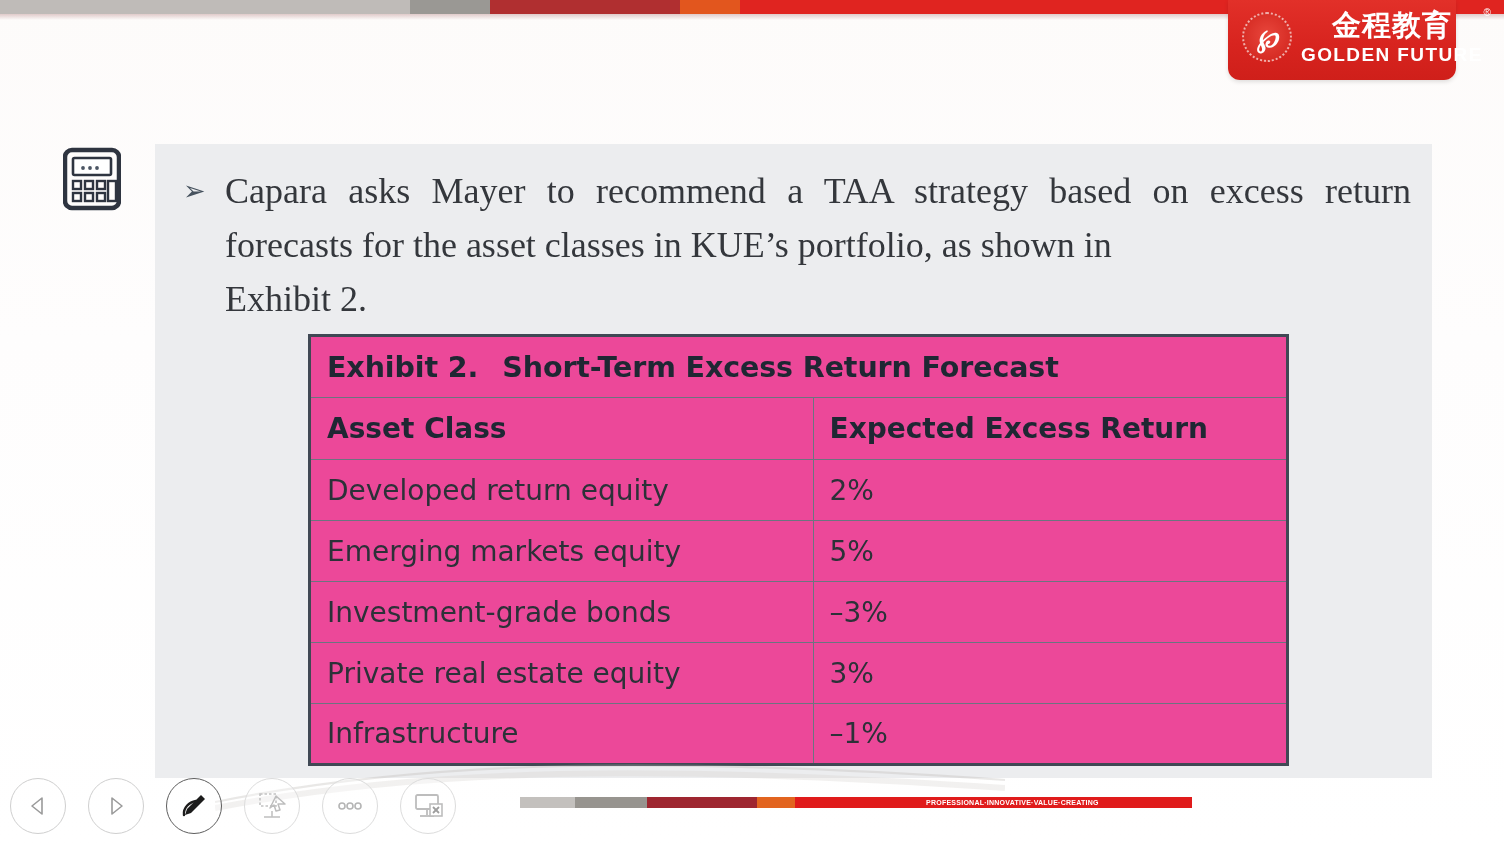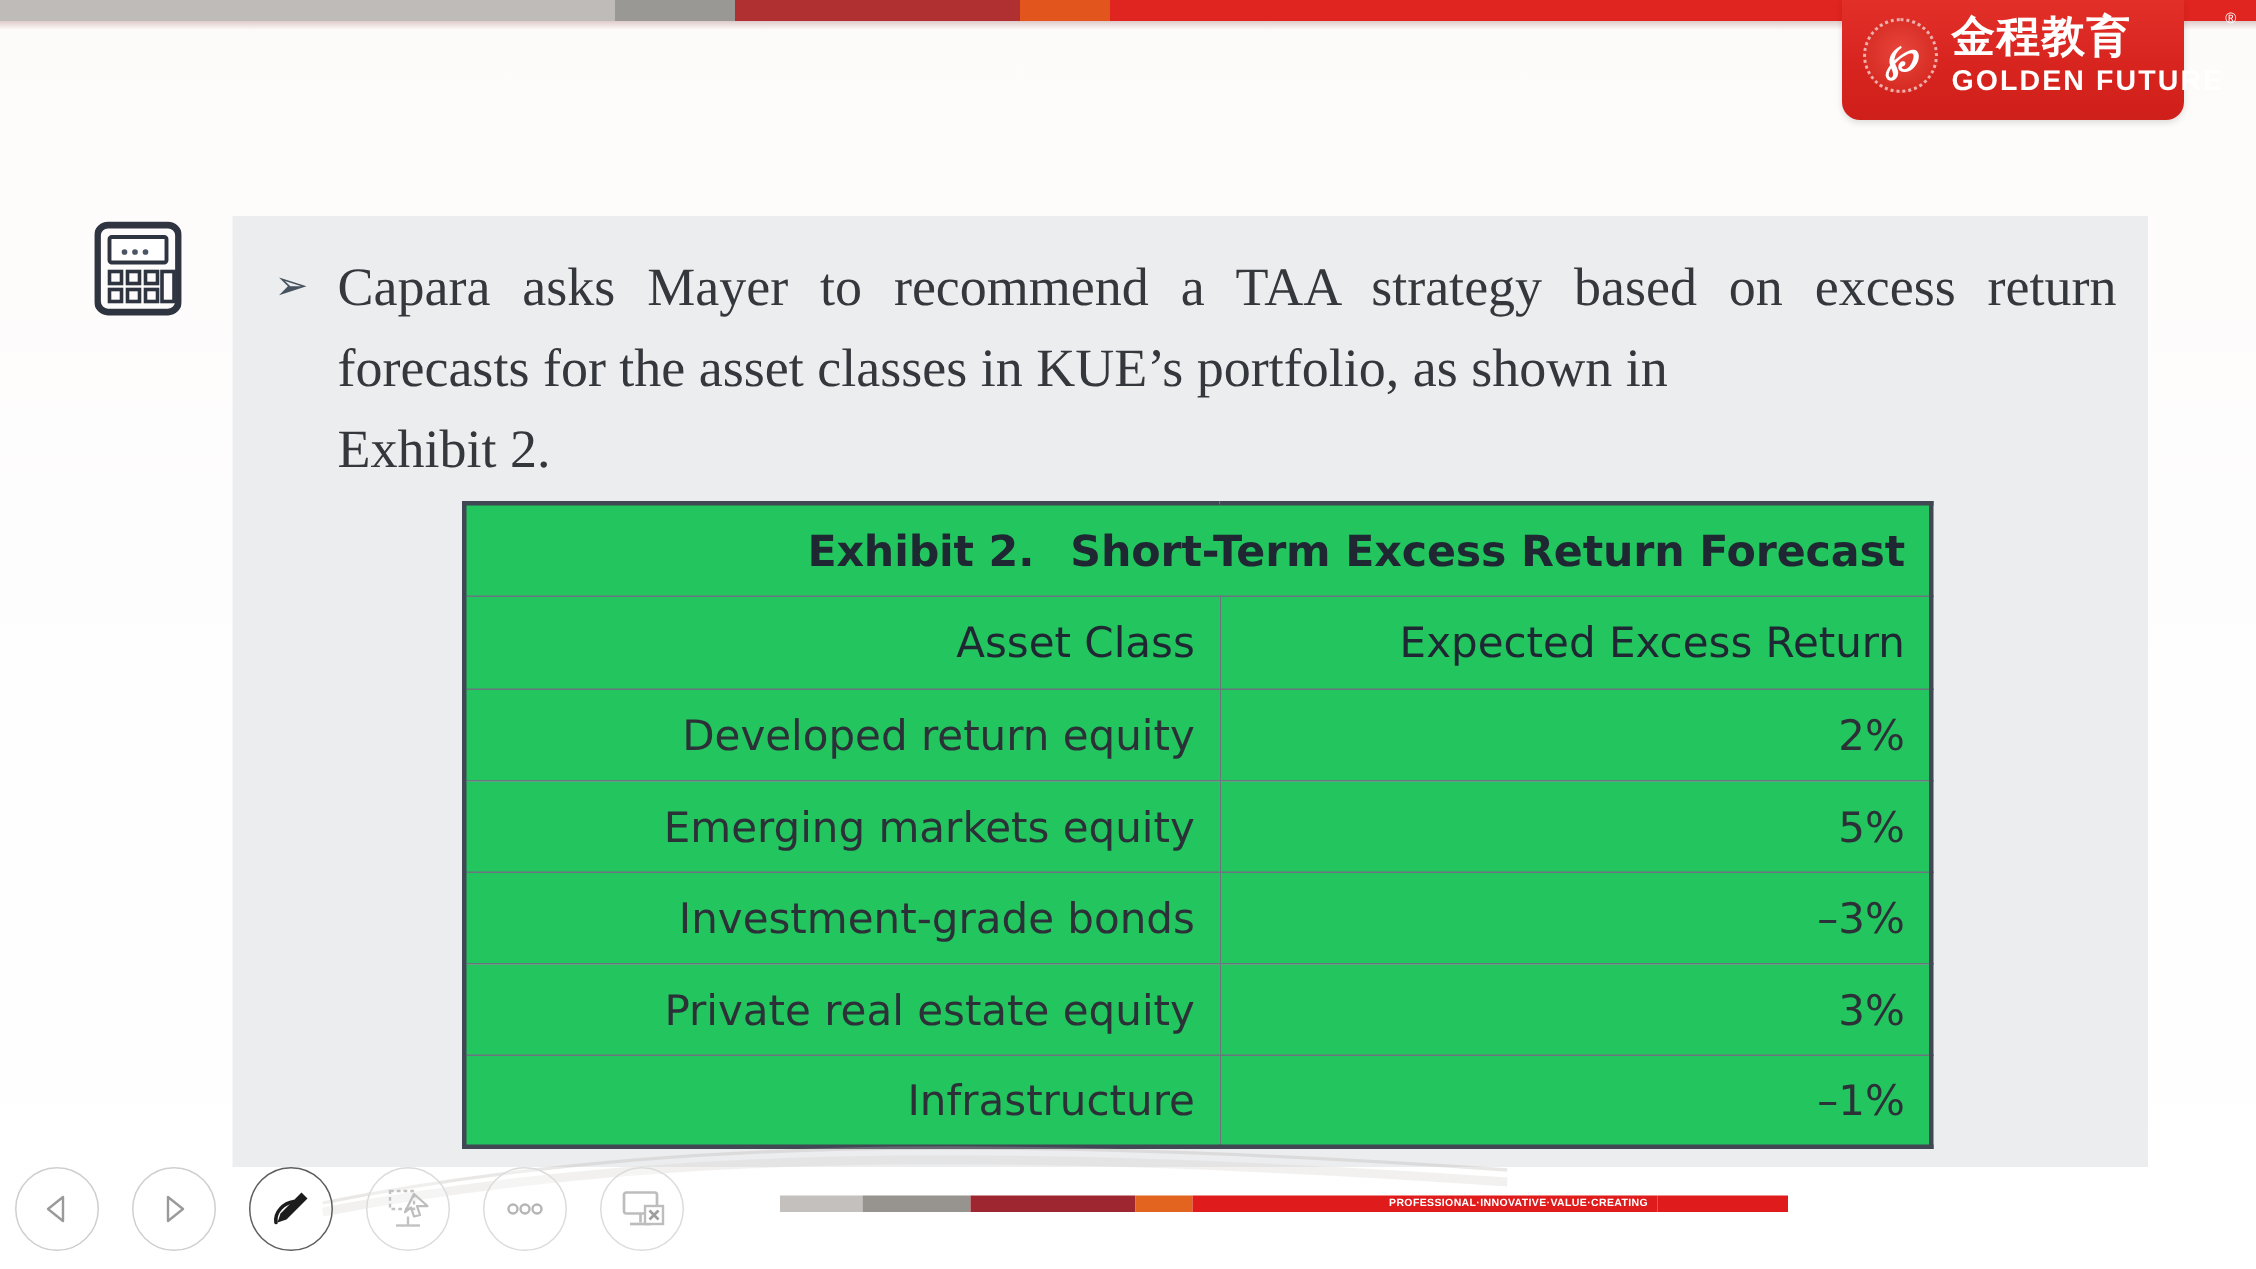--- a/index.html
+++ b/index.html
@@ -53,21 +53,21 @@
     width: 50px; height: 50px; flex: 0 0 50px;
     border-radius: 50%;
     border: 2px dotted rgba(255,255,255,.62);
     background: radial-gradient(circle at 50% 45%, #e8463c 0%, #d52a22 78%);
     display: flex; align-items: center; justify-content: center;
     color: #fff;
     font-family: "Liberation Serif", serif;
     font-size: 25px; font-style: italic; font-weight: 700;
     letter-spacing: -1px;
   }
-  #logo-text { display: flex; flex-direction: column; line-height: 1; }
+  #logo-text { display: flex; flex-direction: column; line-height: 1; text-align: center; }
   #logo-cn {
     color: #ffffff;
     font-size: 29px;
     font-weight: 700;
     letter-spacing: 1px;
     position: relative;
     white-space: nowrap;
   }
   #logo-reg {
     position: absolute;
@@ -166,38 +166,38 @@
     position: absolute;
     left: 153px; top: 190px;
     width: 981px;
     border: 3px solid #404854;
     border-collapse: collapse;
     background: #eceef1;
   }
   #exhibit td, #exhibit th {
     border: 1.6px solid #6c7480;
     padding: 0 16px;
-    text-align: right;
-    background: #22c55e;
+    text-align: left;
+    background: #ec4899;
   }
   .ex-title {
     height: 62px;
     font-family: "DejaVu Sans", sans-serif;
     font-size: 28.5px;
     font-weight: 700;
     color: #1f2733;
     letter-spacing: -.1px;
     white-space: nowrap;
   }
   .ex-title .ex-spacer { display: inline-block; width: 24px; }
   .ex-head {
     height: 62px;
     font-family: "DejaVu Sans", sans-serif;
     font-size: 28px;
-    font-weight: 400;
+    font-weight: 700;
     color: #1f2733;
   }
   .ex-head.center { text-align: center; }
   .ex-cell {
     height: 61px;
     font-family: "DejaVu Sans", sans-serif;
     font-size: 28px;
     font-weight: 400;
     color: #2c3138;
   }

